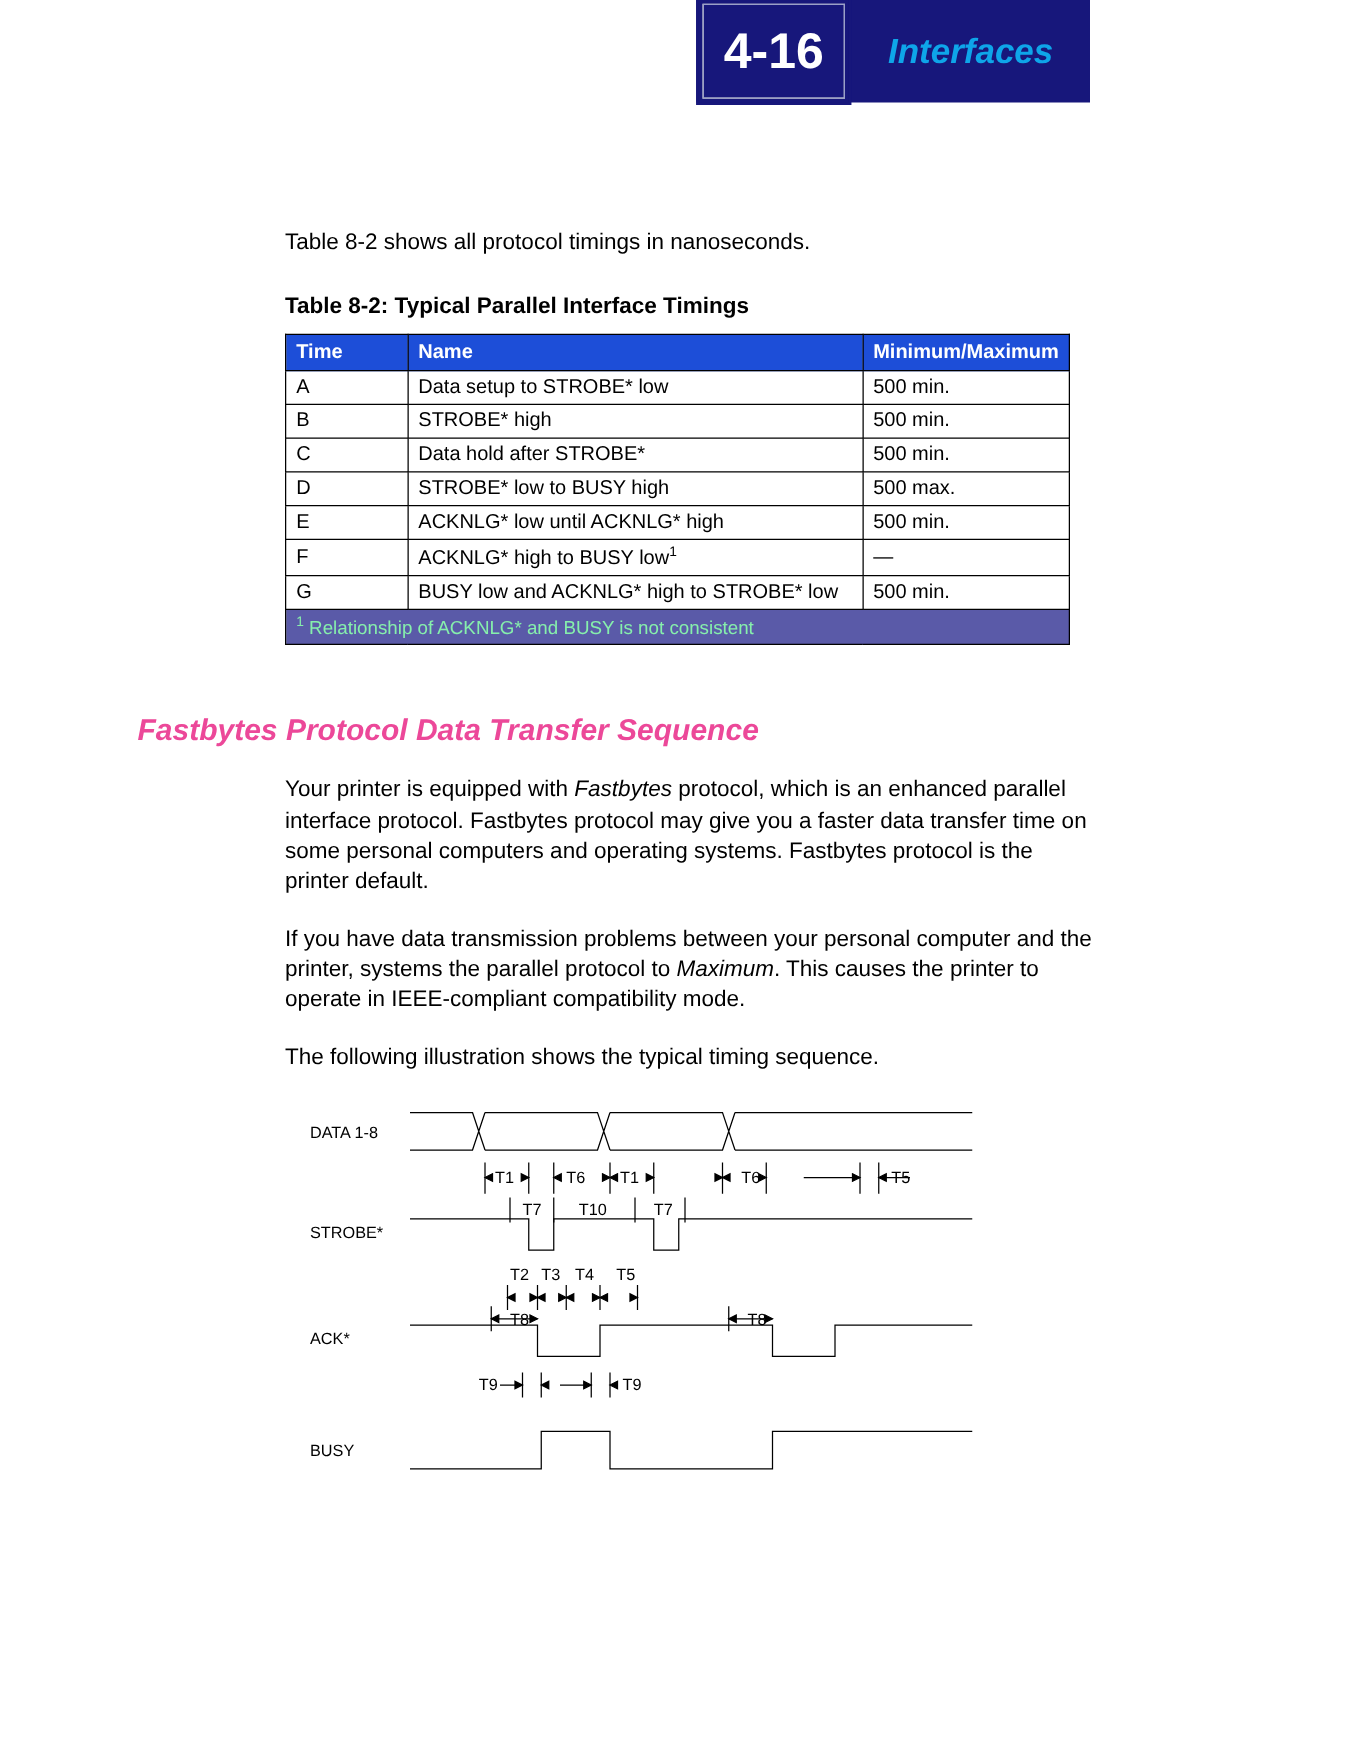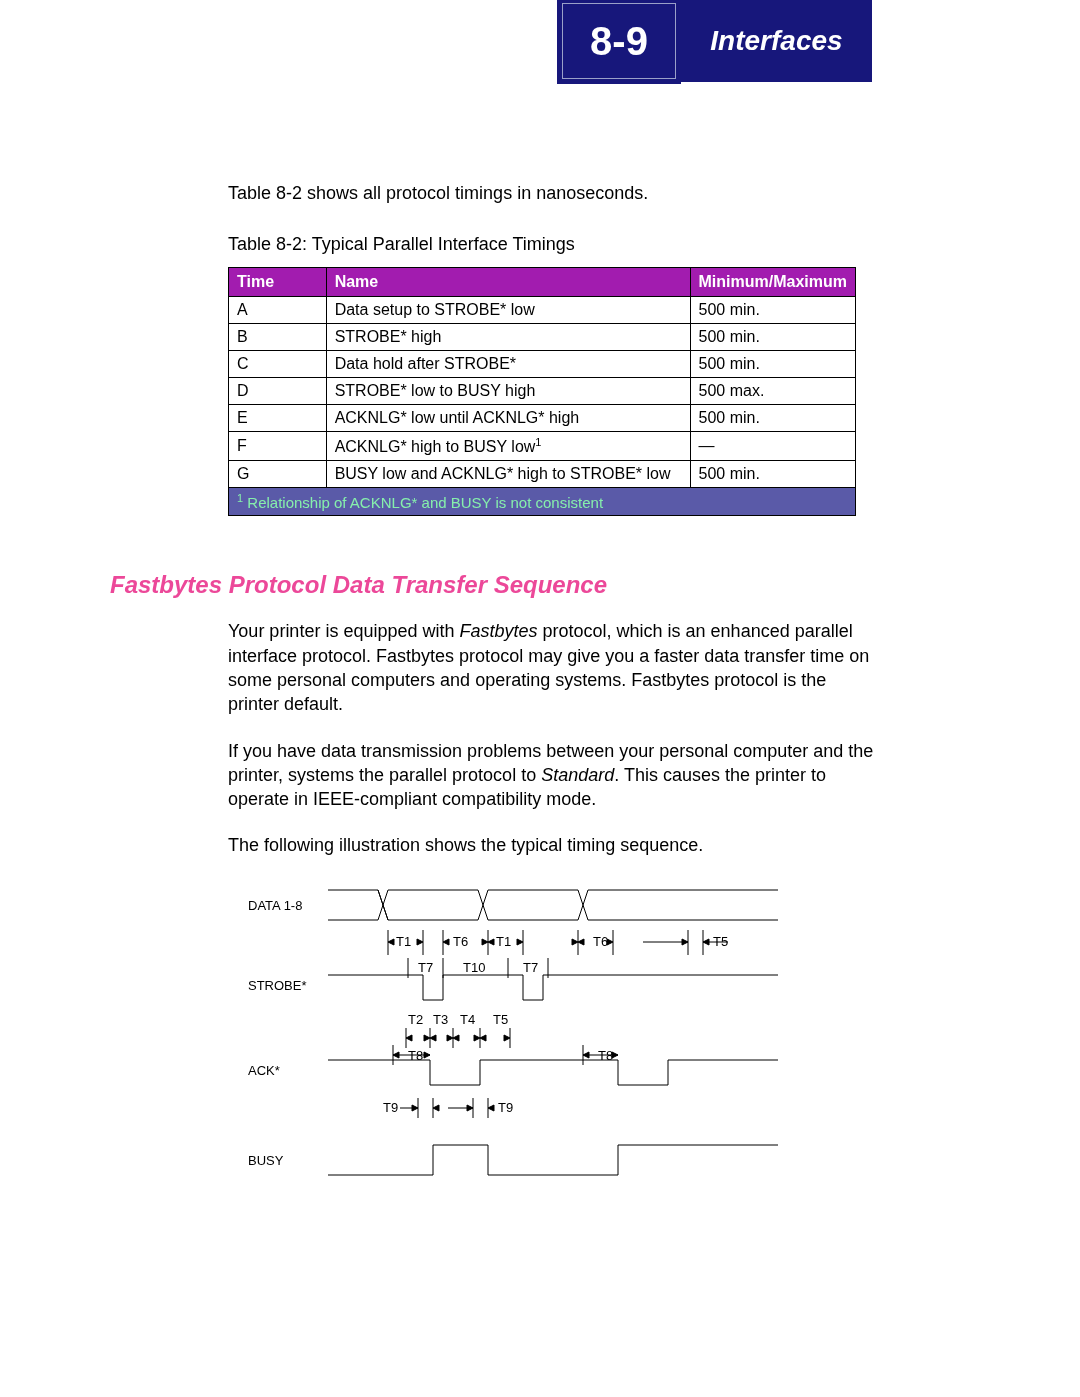--- a/index.html
+++ b/index.html
@@ -43,50 +43,50 @@
   }
   .page-number-box::before {
     content: "";
     position: absolute;
     top: 3px; left: 3px; right: 3px; bottom: 3px;
     border: 1px solid #9aa0c8;
   }
   .chapter-title {
     flex: 1;
     text-align: center;
-    color: #ffffff;
+    color: #0ea5e9;
     font-size: 28px;
     font-weight: bold;
     font-style: italic;
   }
   .content {
     position: absolute;
     top: 165px;
     left: 110px;
     width: 765px;
   }
   .lead-para {
     font-size: 18px;
     margin-left: 118px;
     margin-bottom: 30px;
   }
   .table-caption {
     font-size: 18px;
-    font-weight: normal;
+    font-weight: bold;
     margin-left: 118px;
     margin-bottom: 12px;
   }
   table.timing {
     border-collapse: collapse;
     width: 628px;
     margin-left: 118px;
     font-size: 16px;
   }
   table.timing th {
-    background: #a21caf;
+    background: #1d4ed8;
     color: #fff;
     text-align: left;
     font-weight: bold;
     padding: 5px 8px;
     border: 1px solid #000;
   }
   table.timing td {
     border: 1px solid #000;
     padding: 4px 8px;
   }
@@ -118,21 +118,21 @@
     margin-left: 138px;
     margin-top: 10px;
   }
 </style>
 </head>
 <body>
 
 <div class="page">
   <div class="header-banner">
     <div class="page-number-box">
-      <span>8-9</span>
+      <span>4-16</span>
     </div>
     <div class="chapter-title">Interfaces</div>
   </div>
 
   <div class="content">
     <p class="lead-para">Table 8-2 shows all protocol timings in nanoseconds.</p>
 
     <div class="table-caption">Table 8-2:  Typical Parallel Interface Timings</div>
 
     <table class="timing">
@@ -185,21 +185,21 @@
       </tbody>
     </table>
 
     <h2 class="section-heading">Fastbytes Protocol Data Transfer Sequence</h2>
 
     <p class="body-para">
       <span>Your printer is equipped with </span><em>Fastbytes</em><span> protocol, which is an enhanced parallel interface protocol. Fastbytes protocol may give you a faster data transfer time on some personal computers and operating systems. Fastbytes protocol is the printer default.</span>
     </p>
 
     <p class="body-para">
-      <span>If you have data transmission problems between your personal computer and the printer, systems the parallel protocol to </span><em>Standard</em><span>. This causes the printer to operate in IEEE-compliant compatibility mode.</span>
+      <span>If you have data transmission problems between your personal computer and the printer, systems the parallel protocol to </span><em>Maximum</em><span>. This causes the printer to operate in IEEE-compliant compatibility mode.</span>
     </p>
 
     <p class="body-para">The following illustration shows the typical timing sequence.</p>
 
     <div class="diagram">
       <svg width="530" height="330" viewBox="0 0 530 330">
         <g font-family="Arial" font-size="13" fill="#000" stroke="#000" stroke-width="1">
 
           <text x="0" y="30" stroke="none">DATA 1-8</text>
           <path d="M80 10 L130 10 L140 40 L130 10 M80 40 L130 40 L140 10 M140 10 L230 10 L240 40 M140 40 L230 40 L240 10 M240 10 L330 10 L340 40 M240 40 L330 40 L340 10 M340 10 L530 10 M340 40 L530 40" fill="none"></path>

